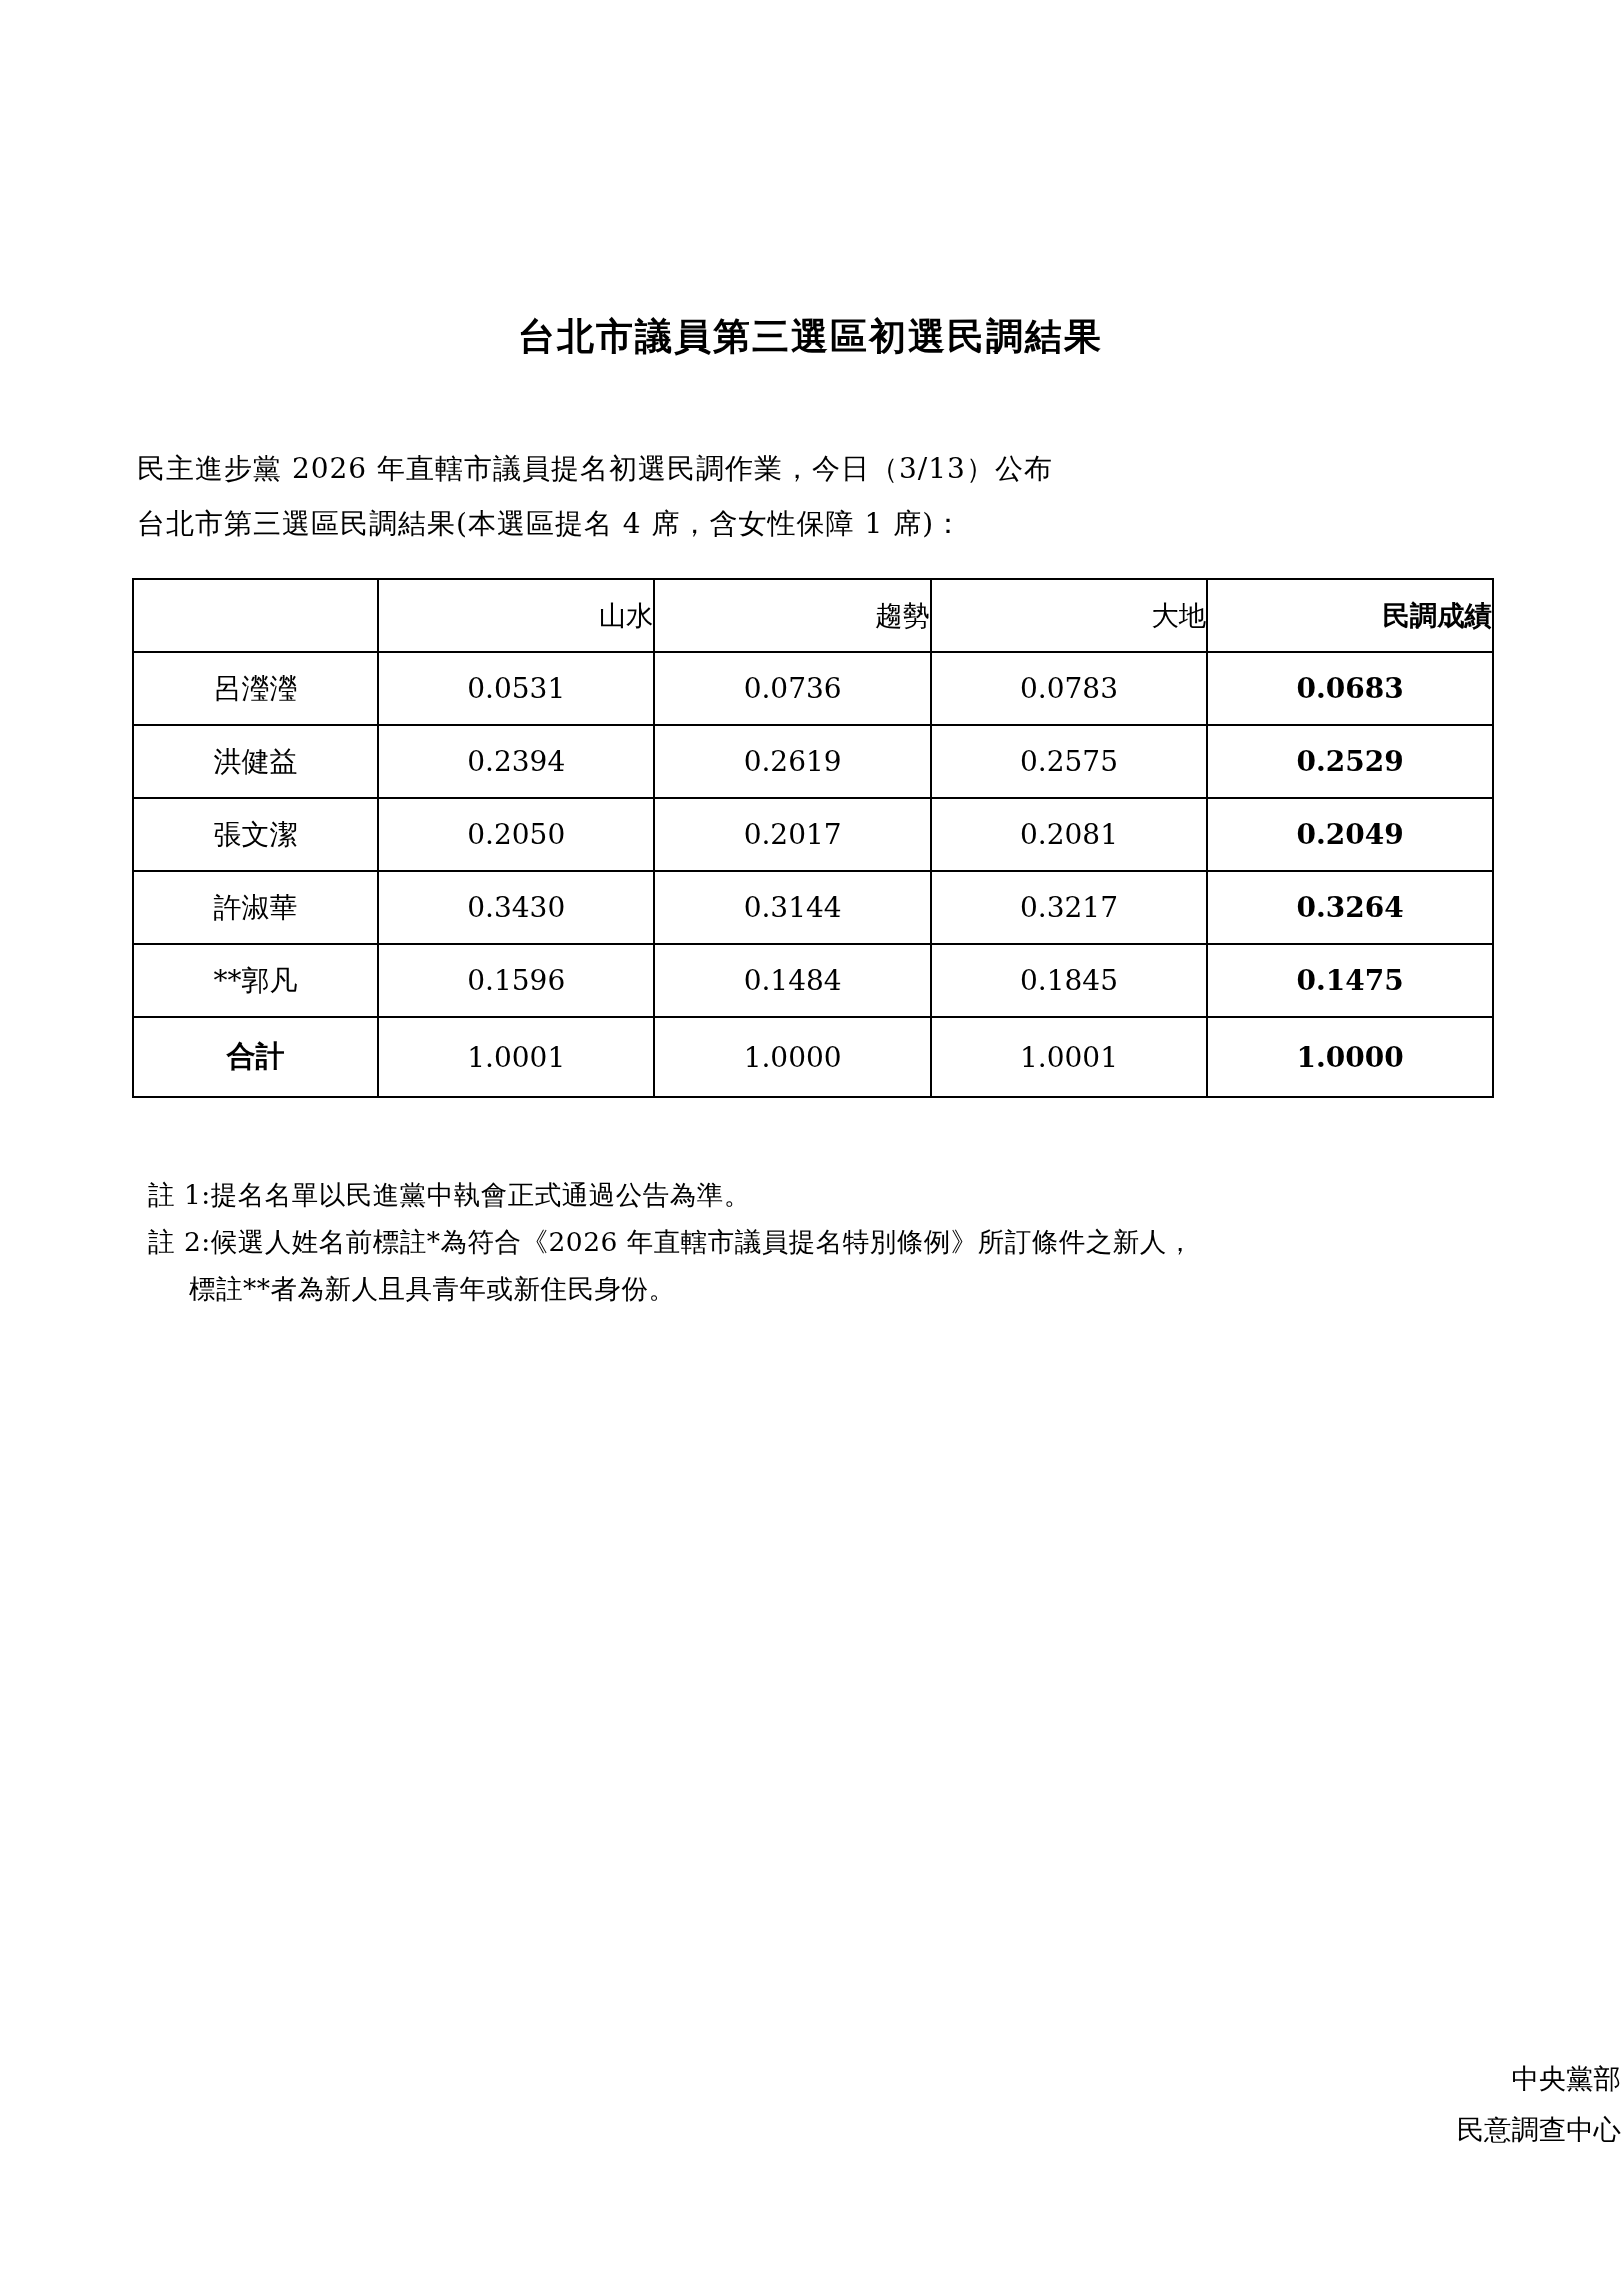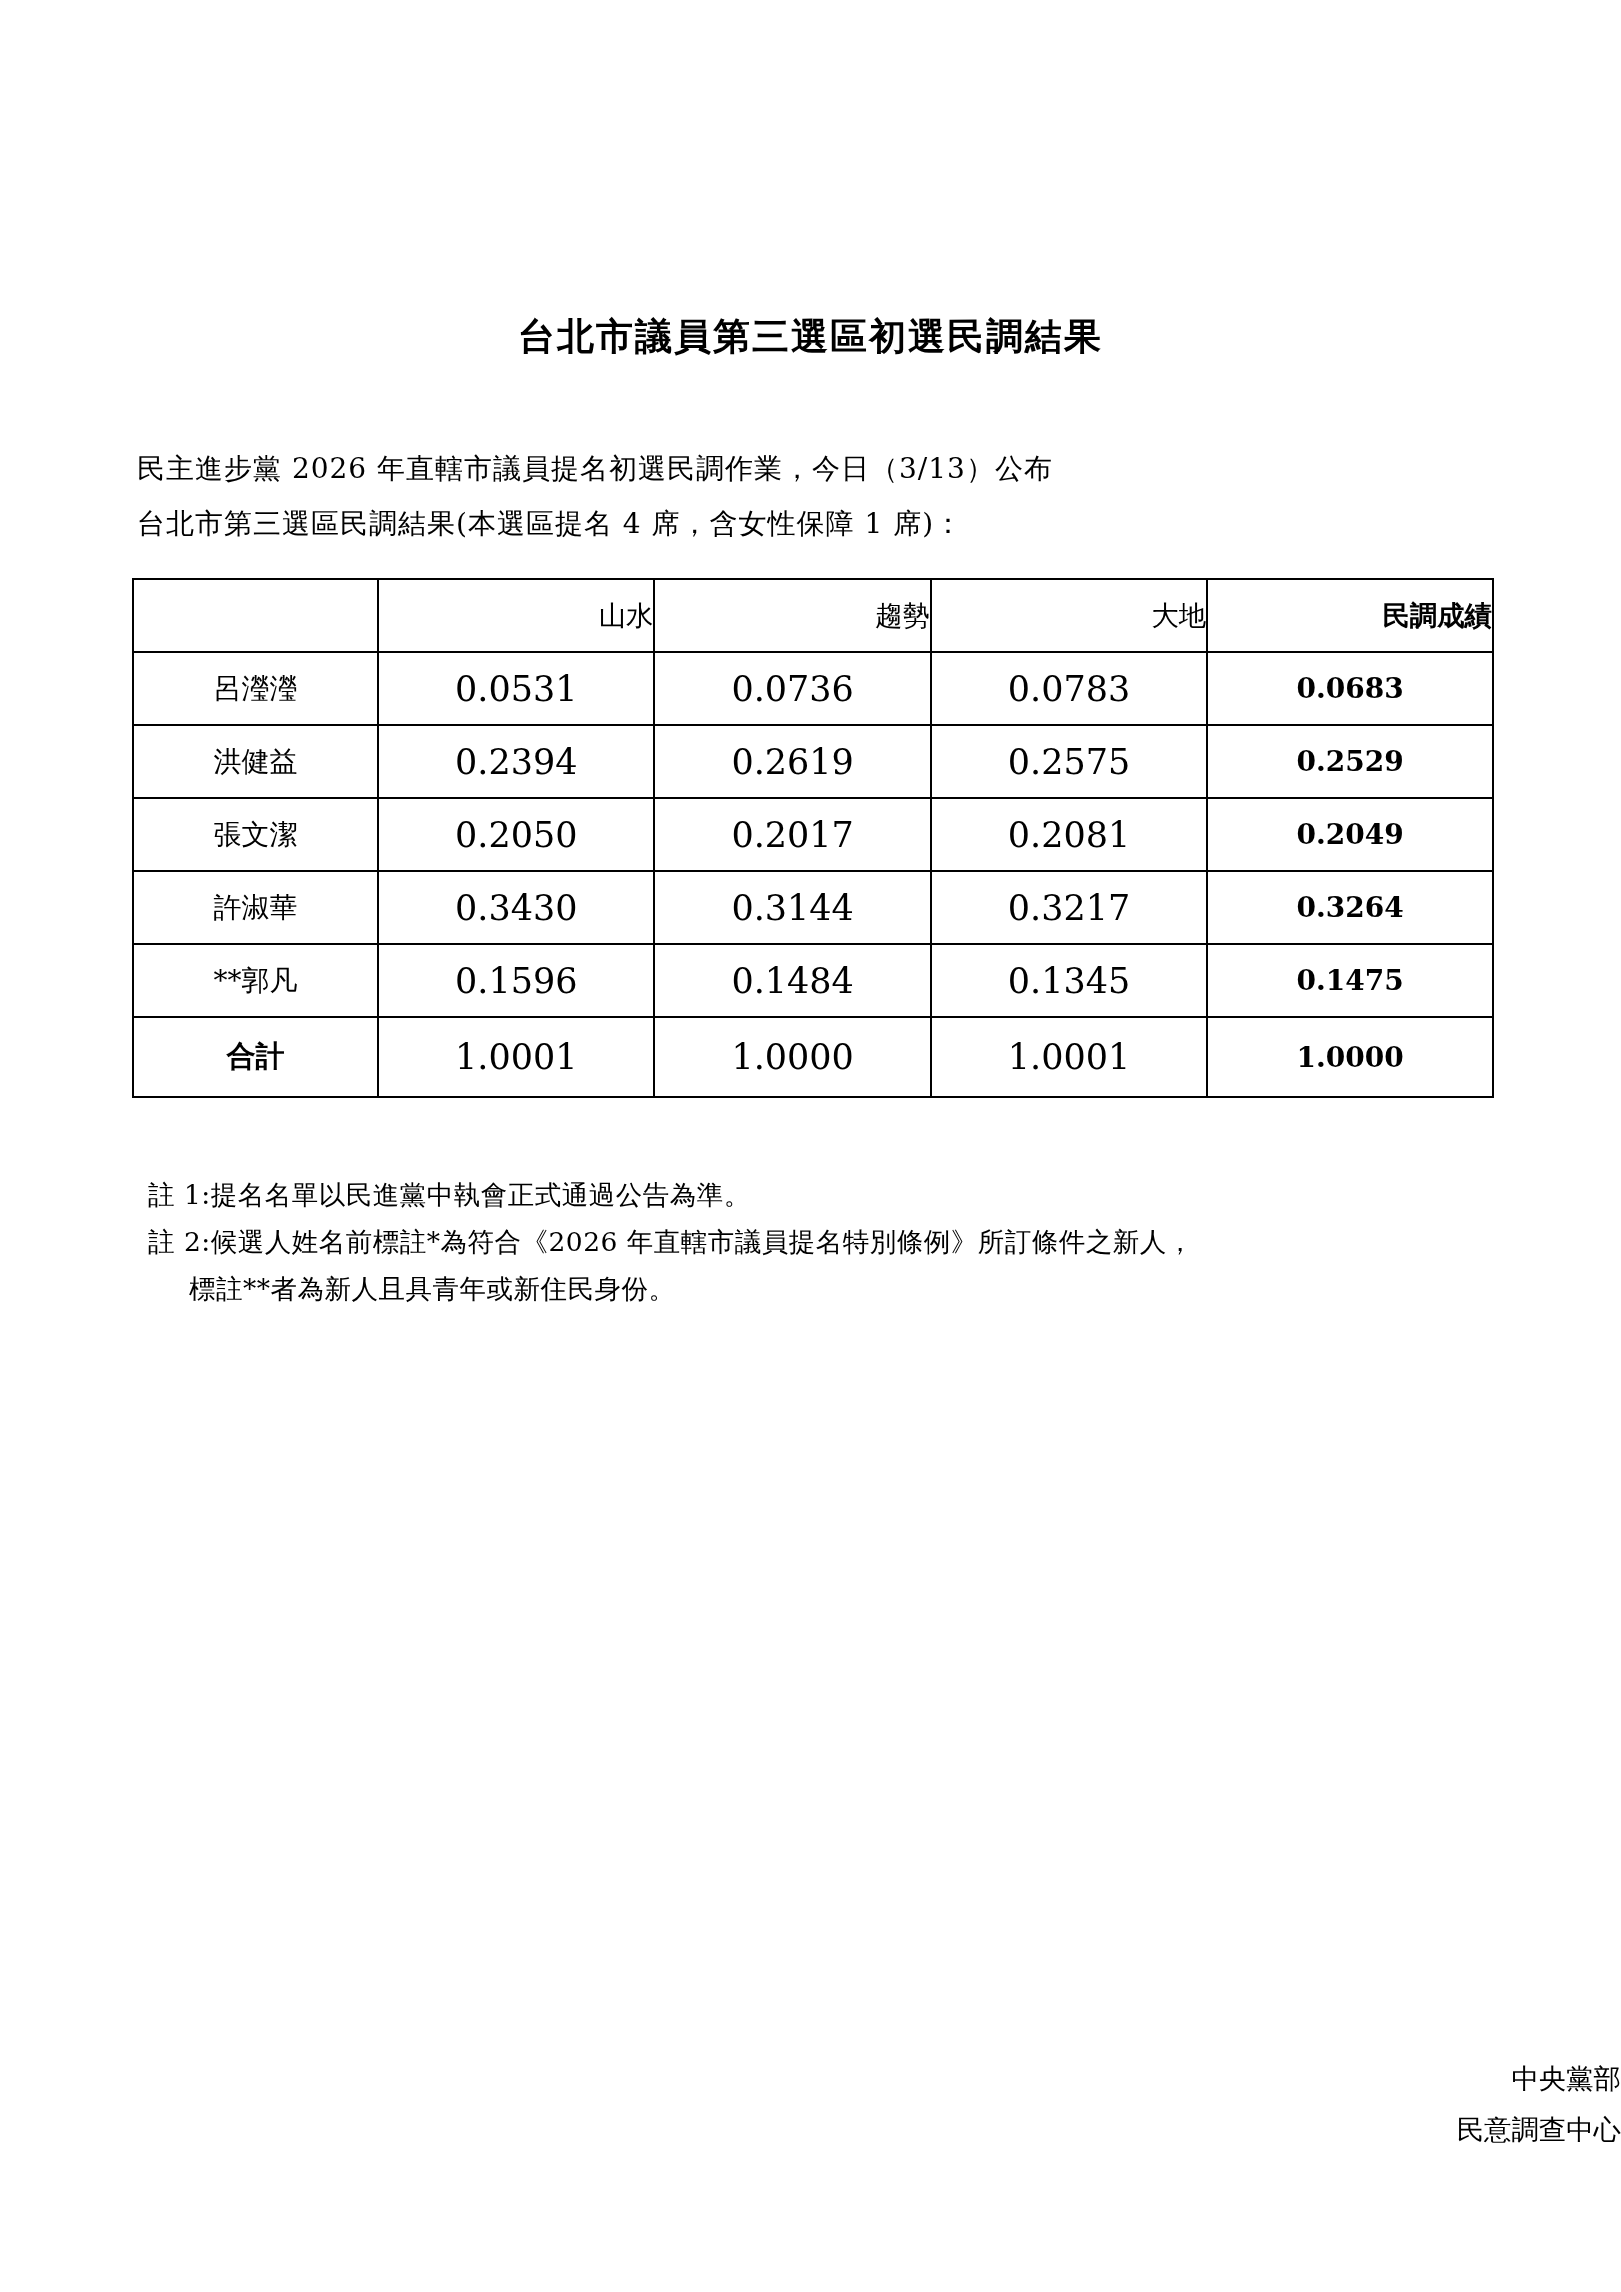--- a/index.html
+++ b/index.html
@@ -50,21 +50,21 @@
     left: 132px;
     width: 1362px;
     border-collapse: collapse;
     table-layout: fixed;
   }
   table.poll td, table.poll th {
     border: 2px solid #000000;
     height: 71px;
     text-align: center;
     vertical-align: middle;
-    font-size: 35px;
+    font-size: 28px;
     font-weight: normal;
     padding: 0;
   }
   table.poll col.c-name { width: 235px; }
   table.poll col.c-val  { width: 265px; }
   table.poll col.c-last { width: 274px; }
 
   table.poll tr.header td {
     font-size: 27.4px;
     text-align: right;
@@ -163,21 +163,21 @@
         <td>0.3430</td>
         <td>0.3144</td>
         <td>0.3217</td>
         <td class="emph">0.3264</td>
       </tr>
 
       <tr>
         <td class="namecell">**郭凡</td>
         <td>0.1596</td>
         <td>0.1484</td>
-        <td>0.1345</td>
+        <td>0.1845</td>
         <td class="emph">0.1475</td>
       </tr>
 
       <tr class="total">
         <td class="namecell">合計</td>
         <td>1.0001</td>
         <td>1.0000</td>
         <td>1.0001</td>
         <td class="emph">1.0000</td>
       </tr>

